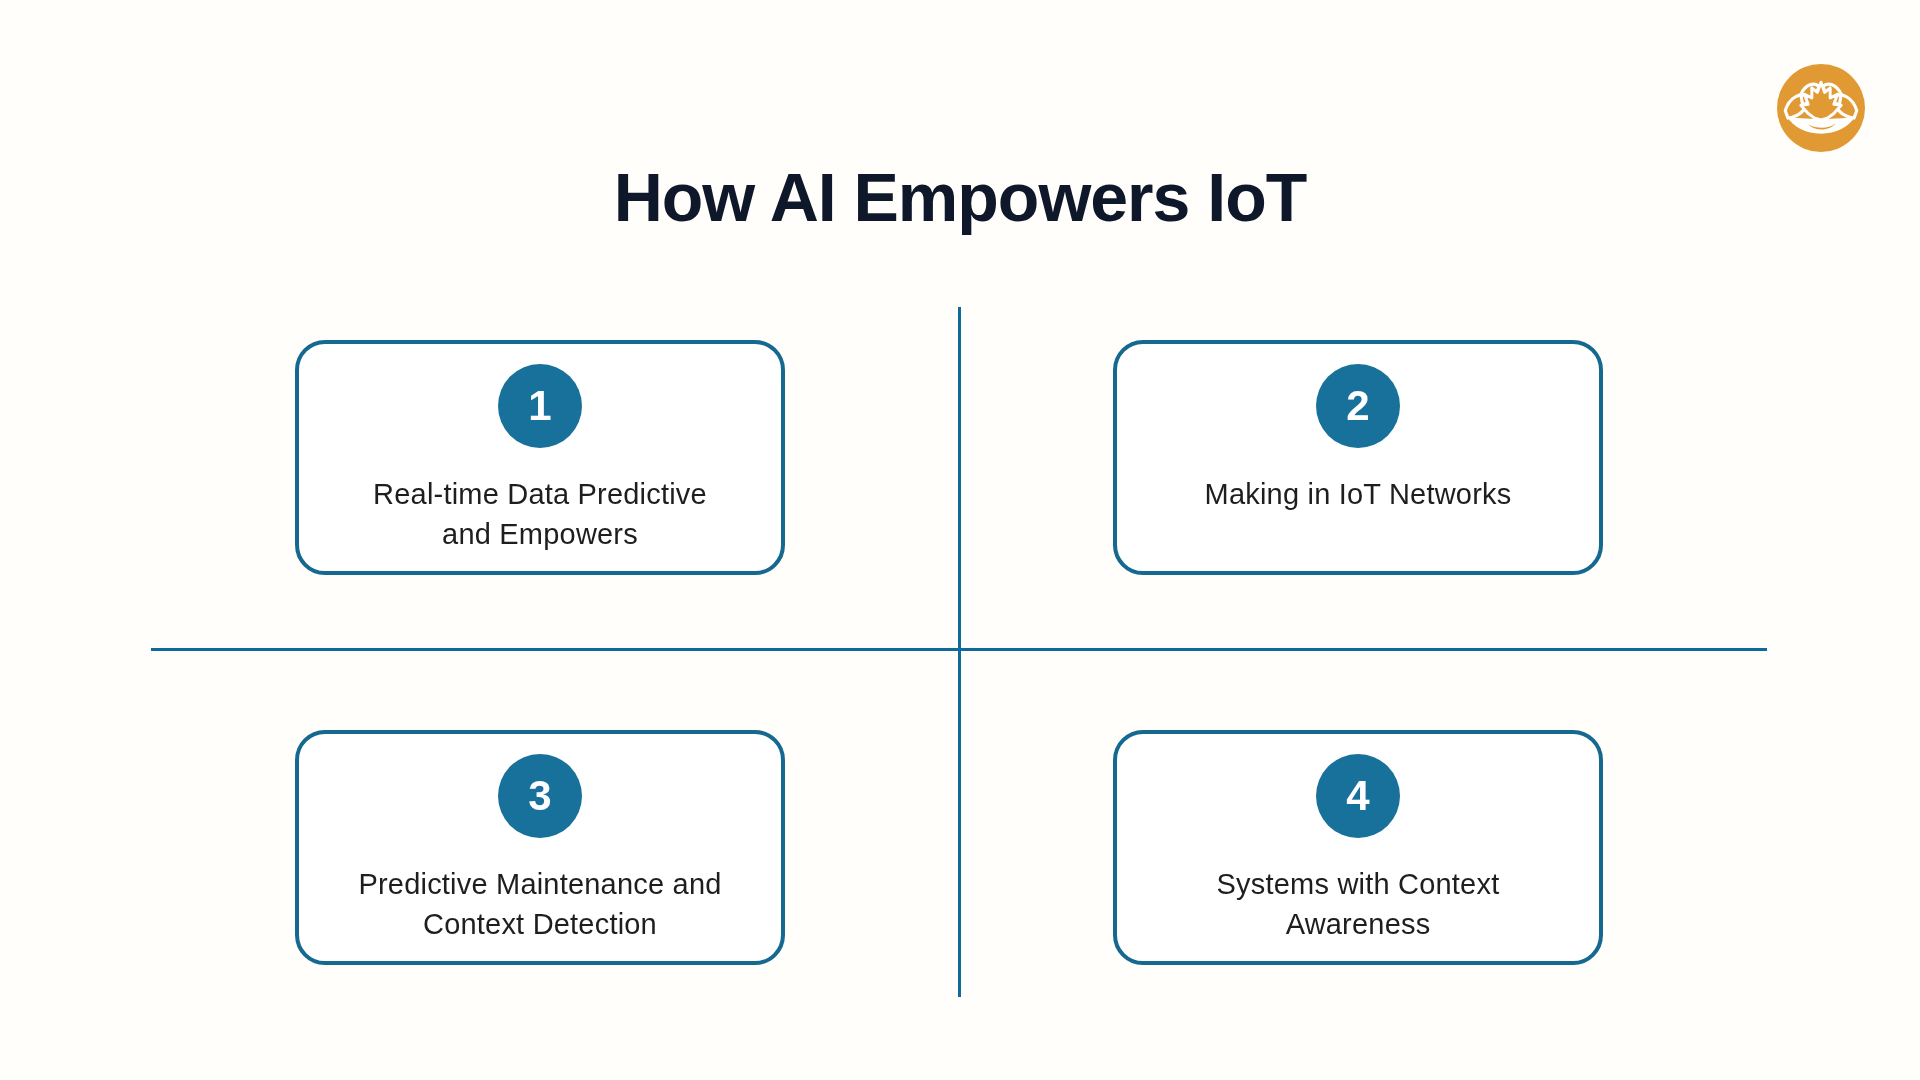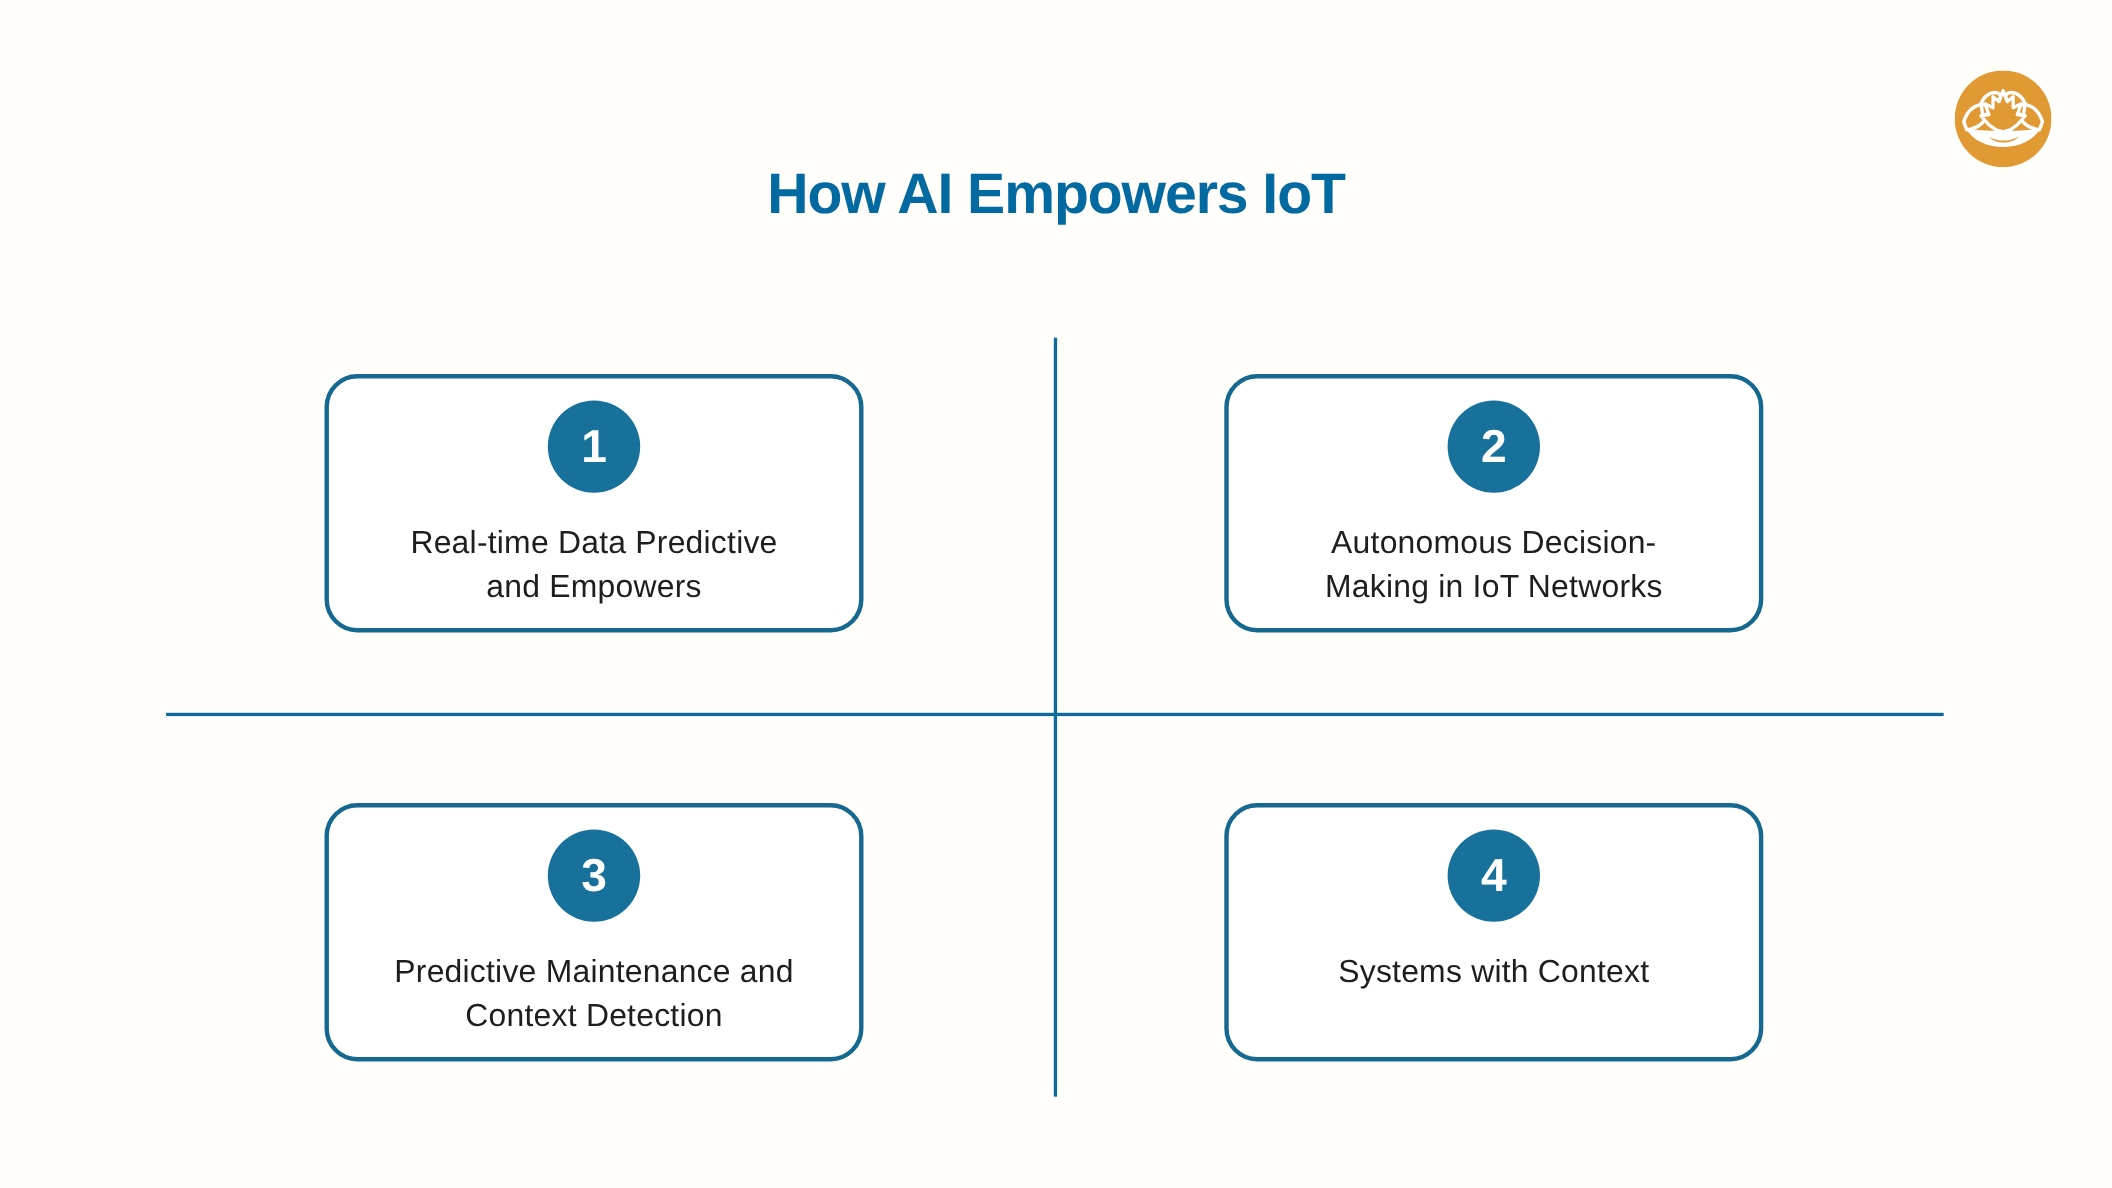--- a/index.html
+++ b/index.html
@@ -8,22 +8,22 @@
     background:#fffefb;
     font-family:"Liberation Sans","DejaVu Sans",sans-serif;
     position:relative;overflow:hidden;
   }
   .canvas{position:absolute;inset:0;width:1920px;height:1080px;}
 
   
   .title{
     position:absolute;top:112px;left:0;width:1920px;
     text-align:center;
-    font-size:52px;font-weight:bold;letter-spacing:-1px;
-    color:#0369a1;
+    font-size:68px;font-weight:bold;letter-spacing:-1px;
+    color:#0f172a;
   }
 
   
   .logo{
     position:absolute;left:1777px;top:64px;width:88px;height:88px;
   }
   .logo svg{display:block;width:88px;height:88px;}
 
   
   .vline{
@@ -104,37 +104,37 @@
       <div>Real-time Data Predictive</div>
       <div>and Empowers</div>
     </div>
   </div>
 
   <div class="card card--2">
     <div class="num-circle">
       <span>2</span>
     </div>
     <div class="card-label">
-      <div>Autonomous Decision-</div>
       <div>Making in IoT Networks</div>
     </div>
   </div>
 
   <div class="card card--3">
     <div class="num-circle">
       <span>3</span>
     </div>
     <div class="card-label">
       <div>Predictive Maintenance and</div>
       <div>Context Detection</div>
     </div>
   </div>
 
   <div class="card card--4">
     <div class="num-circle">
       <span>4</span>
     </div>
     <div class="card-label">
       <div>Systems with Context</div>
+      <div>Awareness</div>
     </div>
   </div>
 
 </div>
 
 </body></html>

